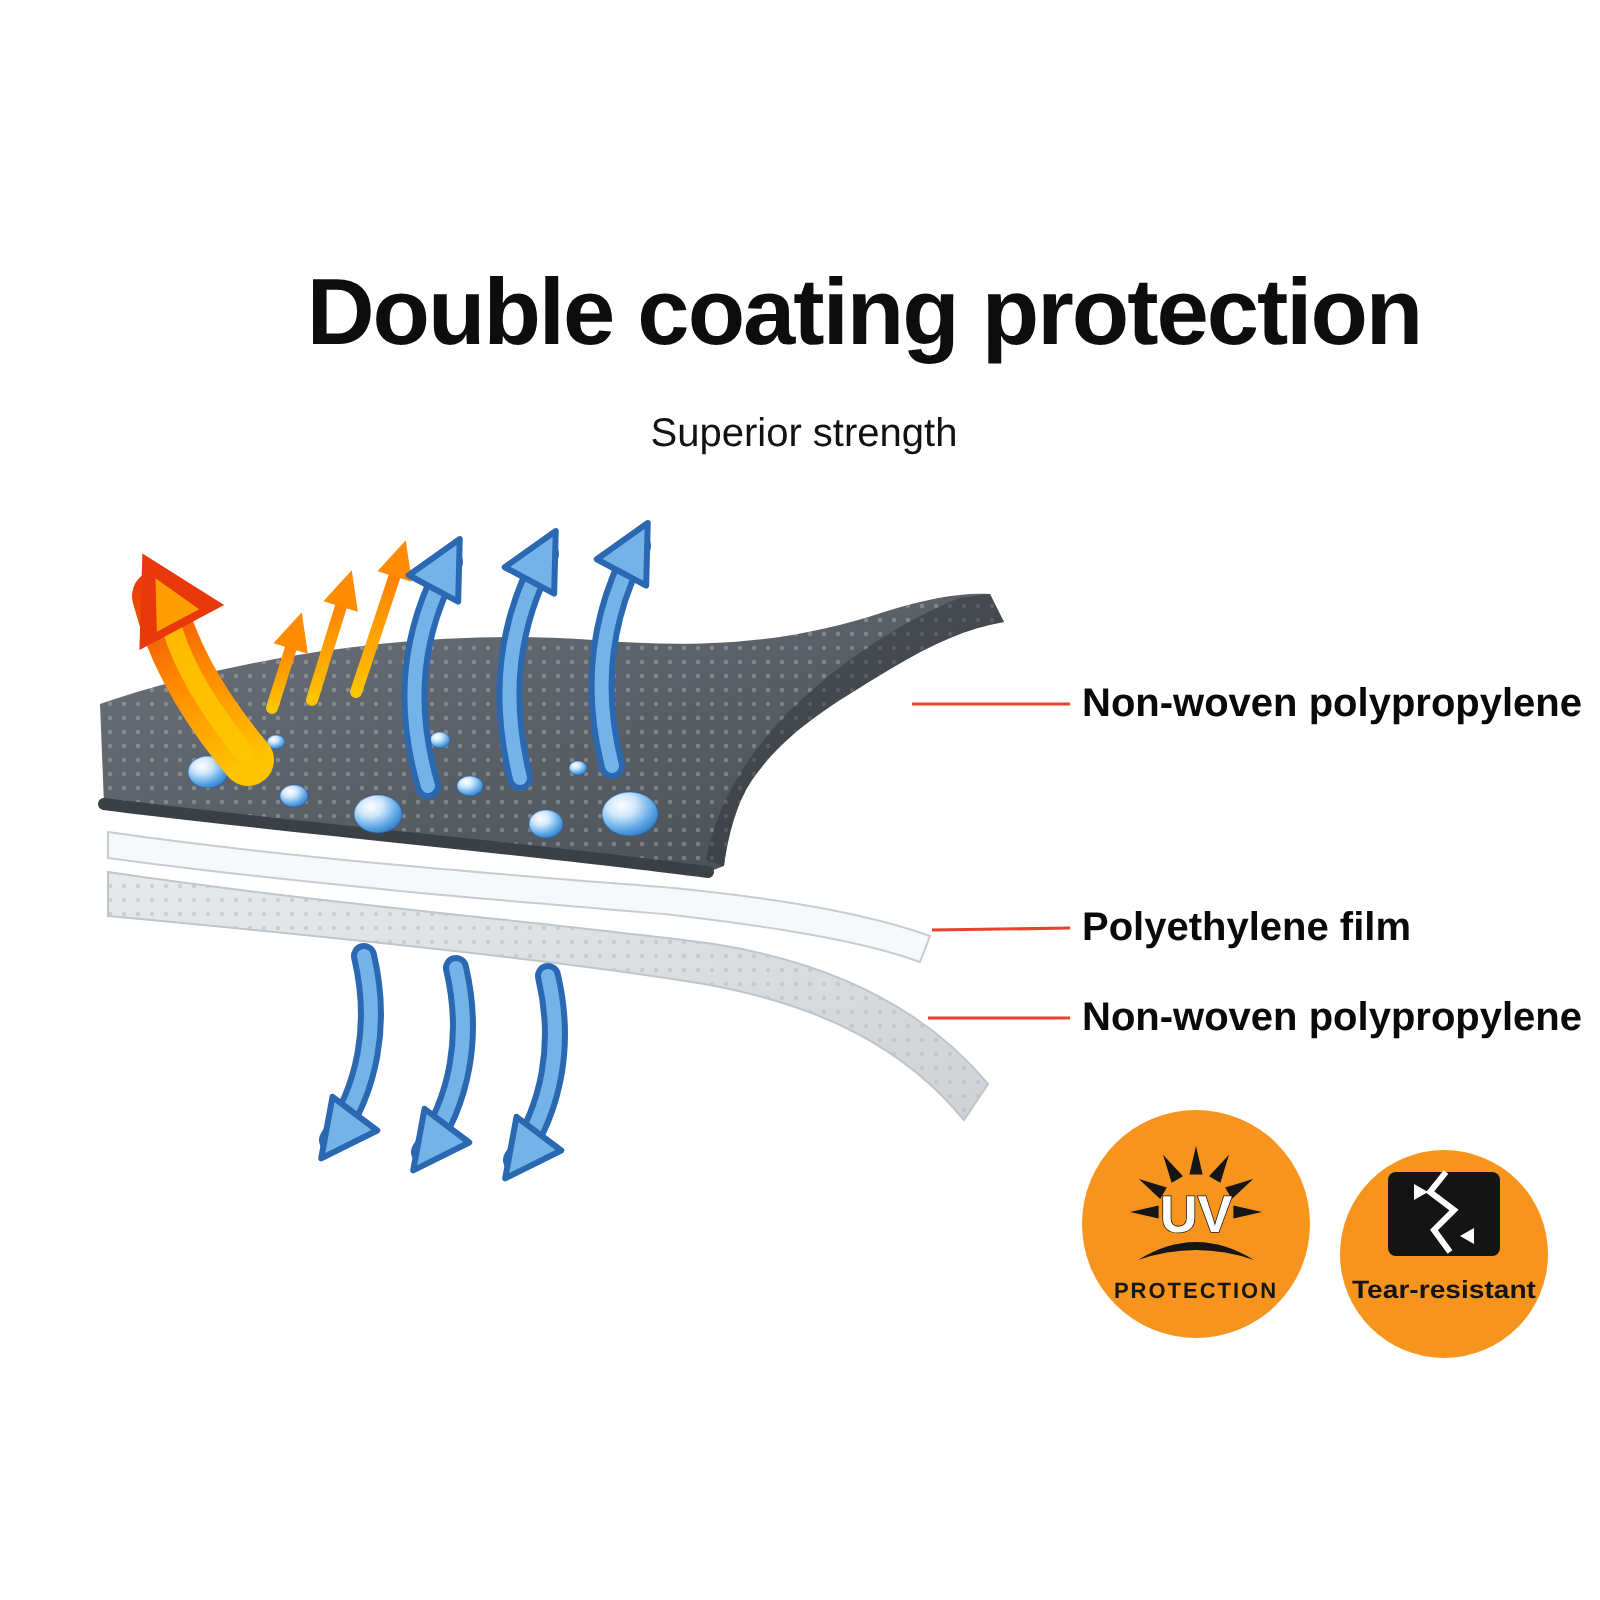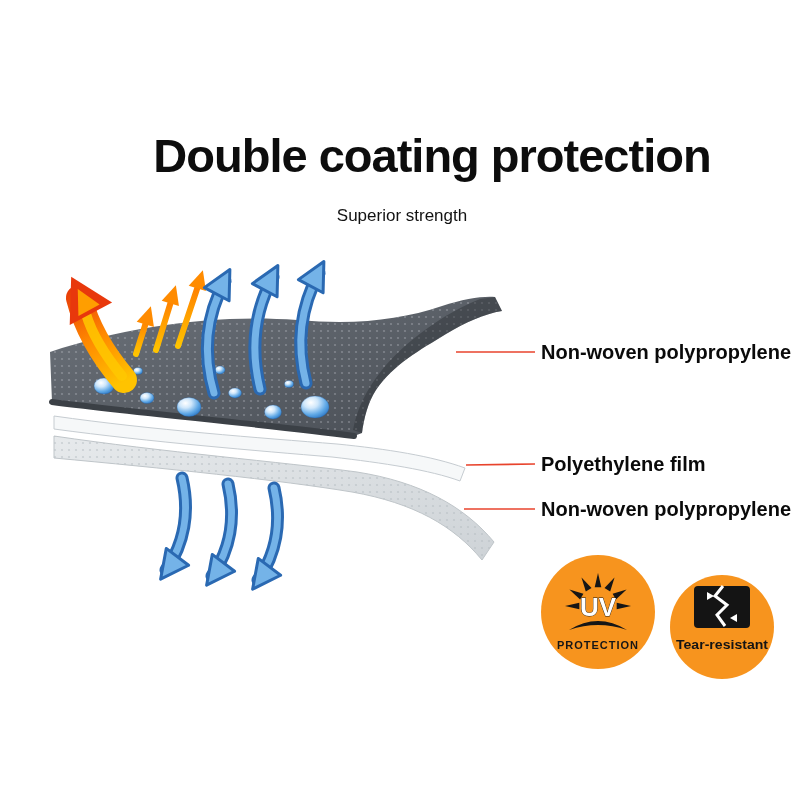--- a/index.html
+++ b/index.html
@@ -1,21 +1,21 @@
 <!DOCTYPE html>
 <html><head>
 <meta charset="utf-8">
 <style>
   html,body{margin:0;padding:0;background:#fff;}
   .stage{position:relative;width:800px;height:800px;background:#ffffff;overflow:hidden;
          font-family:"Liberation Sans",sans-serif;margin-left:32px;}
   .title{position:absolute;top:128px;left:0;width:800px;margin:0;text-align:center;
          font-size:47px;font-weight:800;letter-spacing:-1px;color:#0d0d0d;}
   .subtitle{position:absolute;top:206px;left:0;width:740px;text-align:center;
-         font-size:17px;font-weight:500;color:#121212;}
+         font-size:20px;font-weight:500;color:#121212;}
   .layer-label{position:absolute;left:509px;width:288px;font-size:20px;line-height:24px;
          color:#0a0a0a;font-weight:700;}
   .lbl-1{top:340px;} .lbl-2{top:452px;} .lbl-3{top:497px;}
   svg.diagram{position:absolute;left:0;top:0;}
   svg text{font-family:"Liberation Sans",sans-serif;}
 </style>
 </head>
 <body>
 
 <div class="stage">

